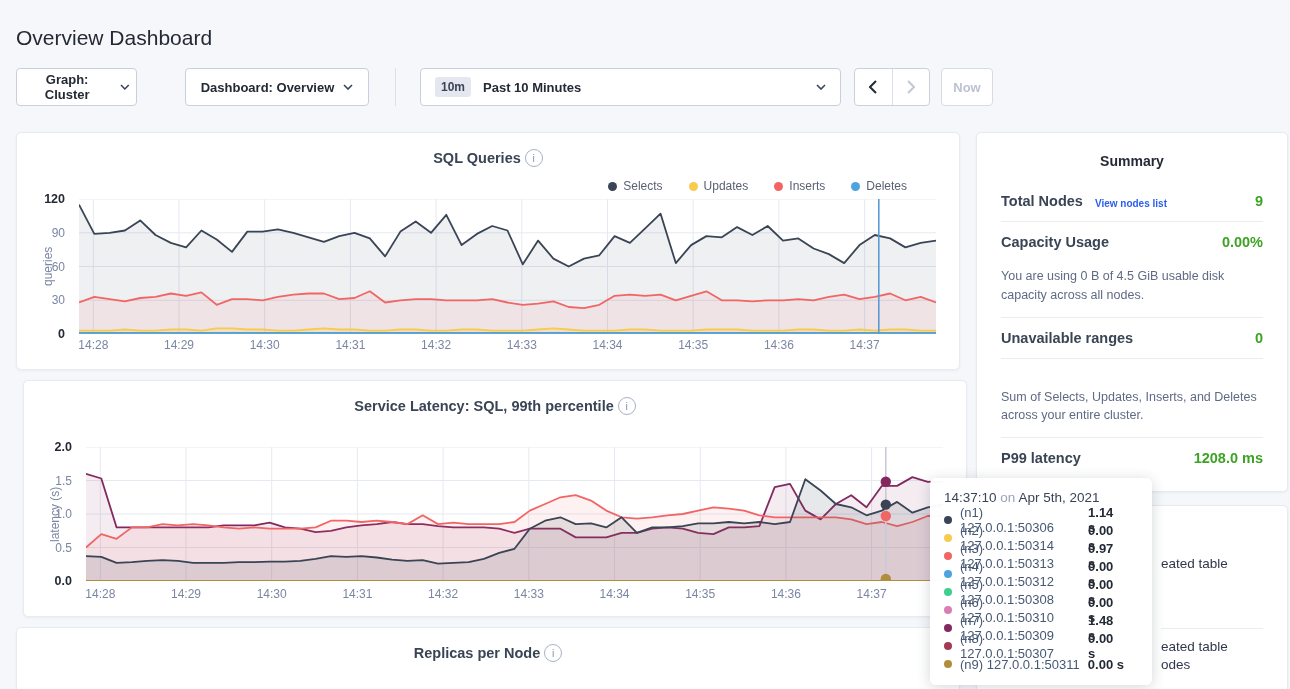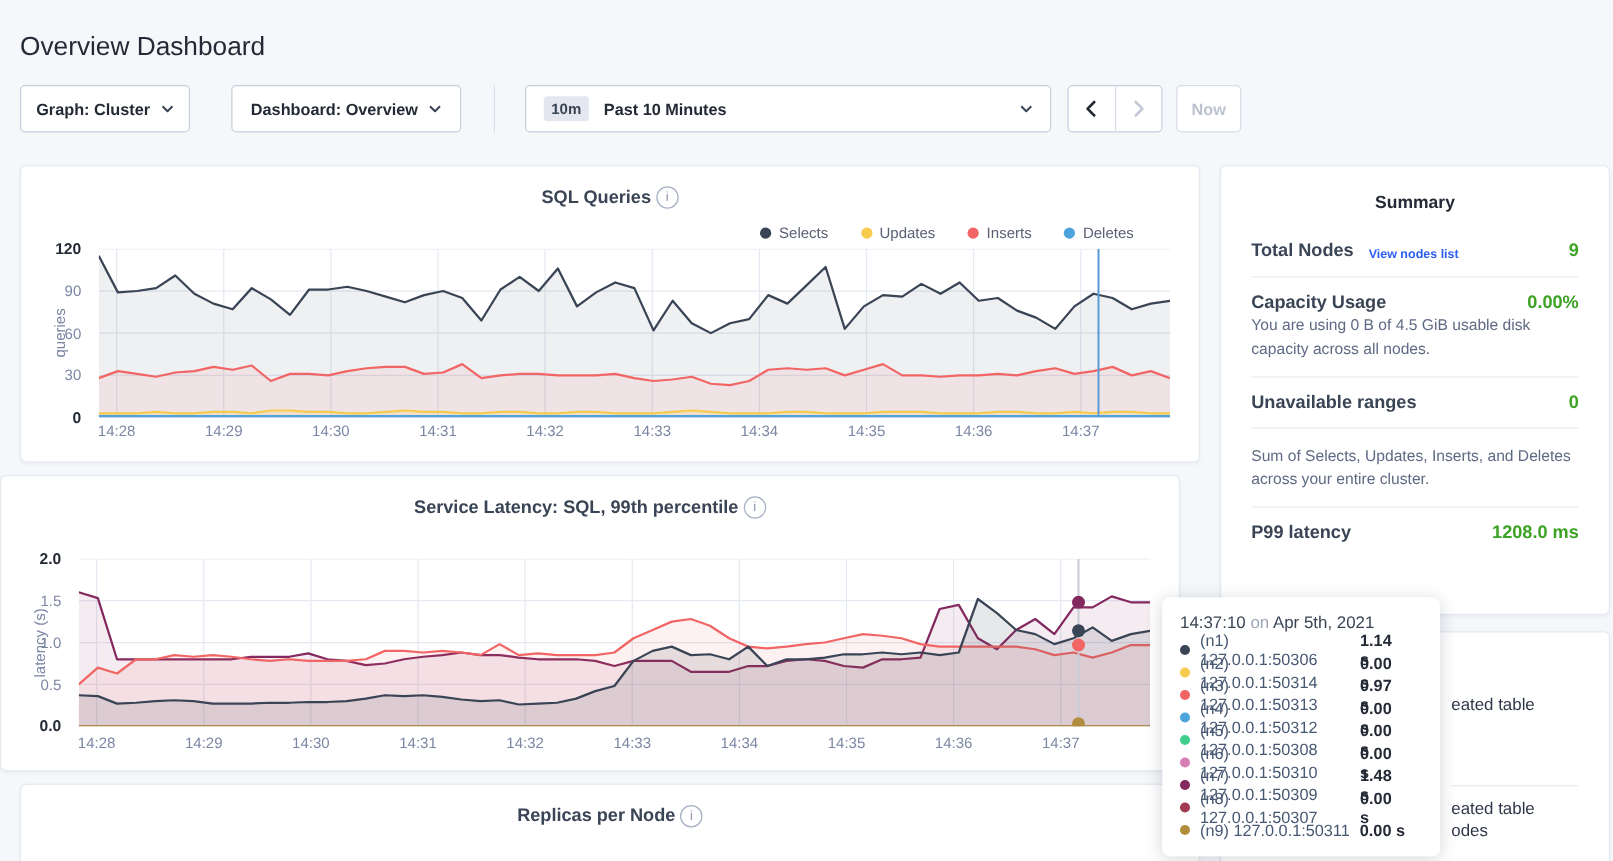--- a/index.html
+++ b/index.html
@@ -8,37 +8,37 @@
     background:#F5F7FA;color:#242A35;
     font-family:"Liberation Sans",sans-serif;
     -webkit-font-smoothing:antialiased;
   }
   .page-title{position:absolute;left:16px;top:12px;font-size:21px;font-weight:500;color:#242A35;}
 
   
   .ctl{position:absolute;top:68px;height:38px;background:#fff;border:1px solid #C9CFDD;
        border-radius:4px;display:flex;align-items:center;font-weight:700;font-size:13px;
        color:#242A35;box-sizing:border-box;cursor:pointer;}
-  #graph-btn{left:16px;width:136px;justify-content:center;gap:9px;}
+  #graph-btn{left:16px;width:121px;justify-content:center;gap:9px;}
   #dash-btn{left:185px;width:184px;justify-content:center;gap:9px;}
   .vdivider{position:absolute;left:395px;top:68px;height:38px;width:1px;background:#DCE0EA;}
   #time-btn{left:420px;width:421px;padding:0 14px;gap:12px;}
   .badge{background:#E4E7F0;border-radius:3px;font-size:12px;font-weight:700;color:#394455;padding:3px 6px;}
   .caret-right{margin-left:auto;}
   .pn-group{position:absolute;left:854px;top:68px;height:38px;width:76px;background:#fff;
        border:1px solid #C9CFDD;border-radius:4px;display:flex;box-sizing:border-box;}
   .pn{flex:1;display:flex;align-items:center;justify-content:center;cursor:pointer;}
   .pn+.pn{border-left:1px solid #D9DEE8;}
   #now-btn{left:941px;width:52px;justify-content:center;color:#BCC2CF;cursor:default;border-color:#D6DBE6;}
 
   
   .panel{position:absolute;background:#fff;border:1px solid #E6EAF1;border-radius:5px;
          box-shadow:0 1px 3px rgba(44,57,78,0.05);box-sizing:border-box;}
   #sql-panel{left:16px;top:132px;width:944px;height:238px;}
-  #lat-panel{left:0;top:380px;width:944px;height:237px;}
+  #lat-panel{left:23px;top:380px;width:944px;height:237px;}
   #rep-panel{left:16px;top:627px;width:944px;height:130px;}
   #summary-panel{left:976px;top:132px;width:312px;height:360px;}
   #events-panel{left:976px;top:505px;width:312px;height:252px;}
 
   .chart-title{position:absolute;top:16px;left:0;right:0;display:flex;justify-content:center;
        align-items:center;gap:4px;font-size:14.5px;font-weight:700;color:#394455;}
   .info{width:16px;height:16px;border:1.2px solid #A9B1C6;border-radius:50%;color:#8A93AB;
        font-size:10.5px;display:inline-flex;align-items:center;justify-content:center;
        font-weight:400;cursor:pointer;flex:none;}
   .legend{position:absolute;top:46px;right:52px;display:flex;gap:26px;}
@@ -55,21 +55,21 @@
   .xtick{position:absolute;transform:translateX(-50%);font-size:12px;color:#7B86A3;white-space:nowrap;}
 
   
   .sum-body{padding:0 24px;}
   .sum-title{text-align:center;font-size:14px;font-weight:700;color:#242A35;padding:20px 0 12px;}
   .sum-row{padding:12px 0;border-bottom:1px solid #E9EDF3;}
   .sum-row:last-child{border-bottom:none;}
   .sum-head{display:flex;align-items:flex-end;font-size:14.5px;font-weight:700;color:#394455;}
   .sum-link{color:#2B5DF0;margin-left:12px;cursor:pointer;font-size:10px;}
   .sum-val{margin-left:auto;color:#3DA324;}
-  .sum-desc{font-size:12.5px;font-weight:400;color:#5F6A84;line-height:1.5;margin-top:1px;}
+  .sum-desc{font-size:12.5px;font-weight:400;color:#5F6A84;line-height:1.5;margin-top:17px;}
 
   
   .ev-frag{position:absolute;font-size:13.5px;color:#30374A;}
   #ev-f1{left:184px;top:50px;}
   .ev-div{position:absolute;left:184px;right:24px;top:122px;border-top:1px solid #E9EDF3;}
   #ev-f2{left:184px;top:133px;}
   #ev-f3{left:184px;top:151px;}
 
   
   .tooltip{position:absolute;left:930px;top:478px;width:222px;box-sizing:border-box;

